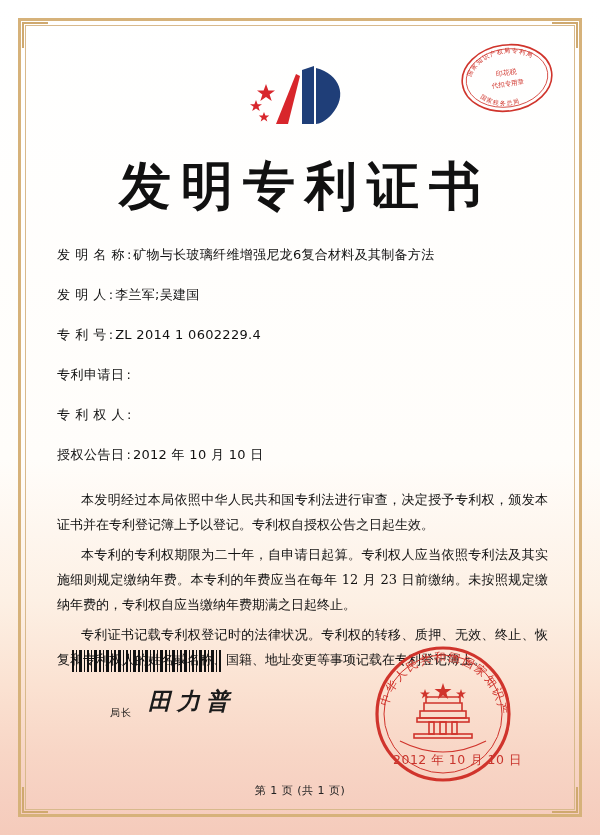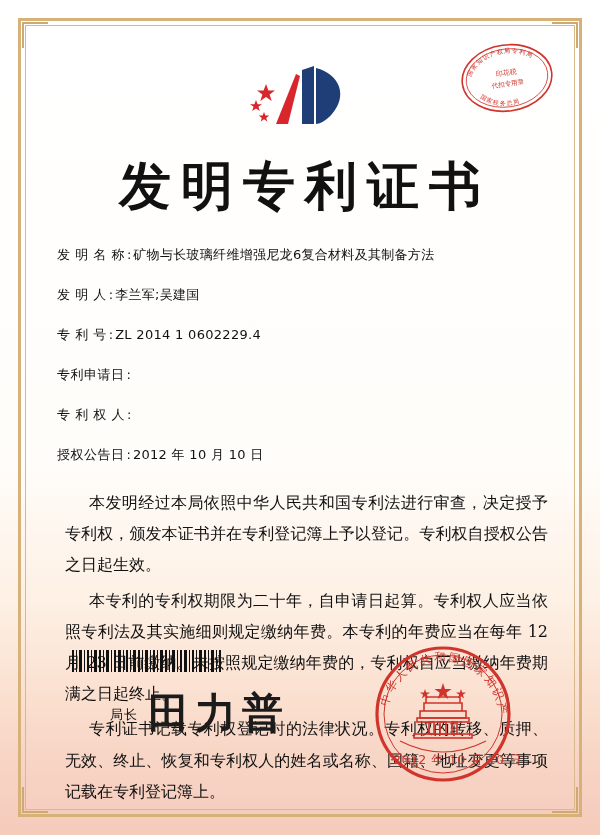--- a/index.html
+++ b/index.html
@@ -137,57 +137,57 @@
     text-align: right;
   }
 
   
   .body-text {
     position: absolute;
     left: 57px;
     right: 52px;
     top: 487px;
     font-family: "DejaVu Serif", serif;
-    font-size: 16px;
+    font-size: 13px;
     line-height: 1.95;
     color: #111;
     text-align: justify;
-    margin-left: 8px;
   }
   .body-text p {
     margin: 0 0 4px 0;
     text-indent: 24px;
   }
 
   
   .barcode {
     position: absolute;
     left: 72px;
     top: 650px;
     width: 150px;
     height: 22px;
   }
 
   
   .sig-label {
     position: absolute;
     left: 110px;
     top: 706px;
-    font-size: 13px;
+    font-size: 10px;
     color: #111;
     letter-spacing: 1px;
   }
   .sig-hand {
     position: absolute;
     left: 148px;
     top: 686px;
     font-family: "DejaVu Serif", serif;
-    font-size: 41px;
+    font-size: 23px;
     color: #1b1b1b;
     letter-spacing: 6px;
+    font-style: italic;
     font-weight: bold;
   }
 
   
   .seal {
     position: absolute;
     right: 88px;
     top: 645px;
     width: 138px;
     height: 138px;
@@ -382,14 +382,15 @@
         <polygon points="87,44 88.2,47.6 92,47.6 88.9,49.8 90.1,53.4 87,51.2 83.9,53.4 85.1,49.8 82,47.6 85.8,47.6"></polygon>
       </g>
       <g stroke="#d0342c" stroke-width="1.2" fill="none">
         <path d="M26 96 Q69 118 112 96"></path>
       </g>
     </svg>
   </div>
 
   <div class="issue-date">2012 年 10 月 10 日</div>
 
+  <div class="page-footer">第 1 页 (共 1 页)</div>
 
 </div>
 
 </body></html>

